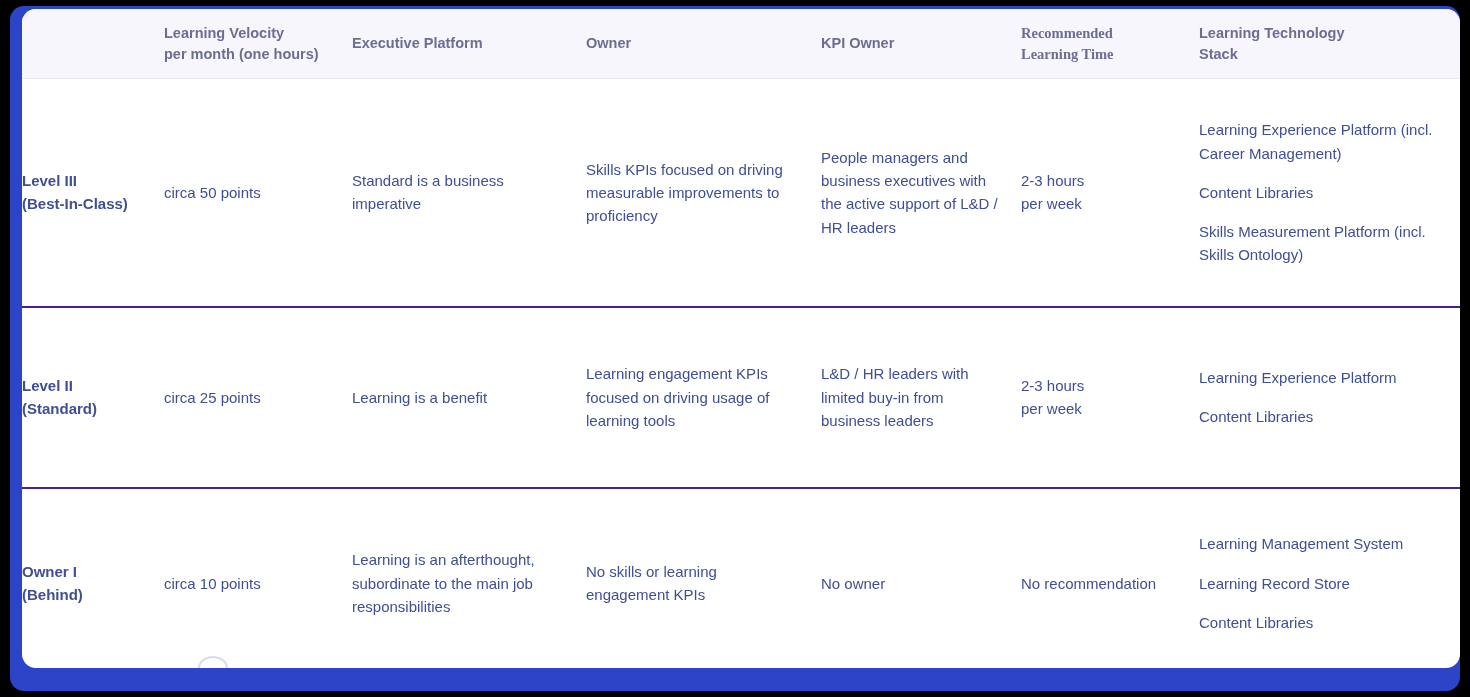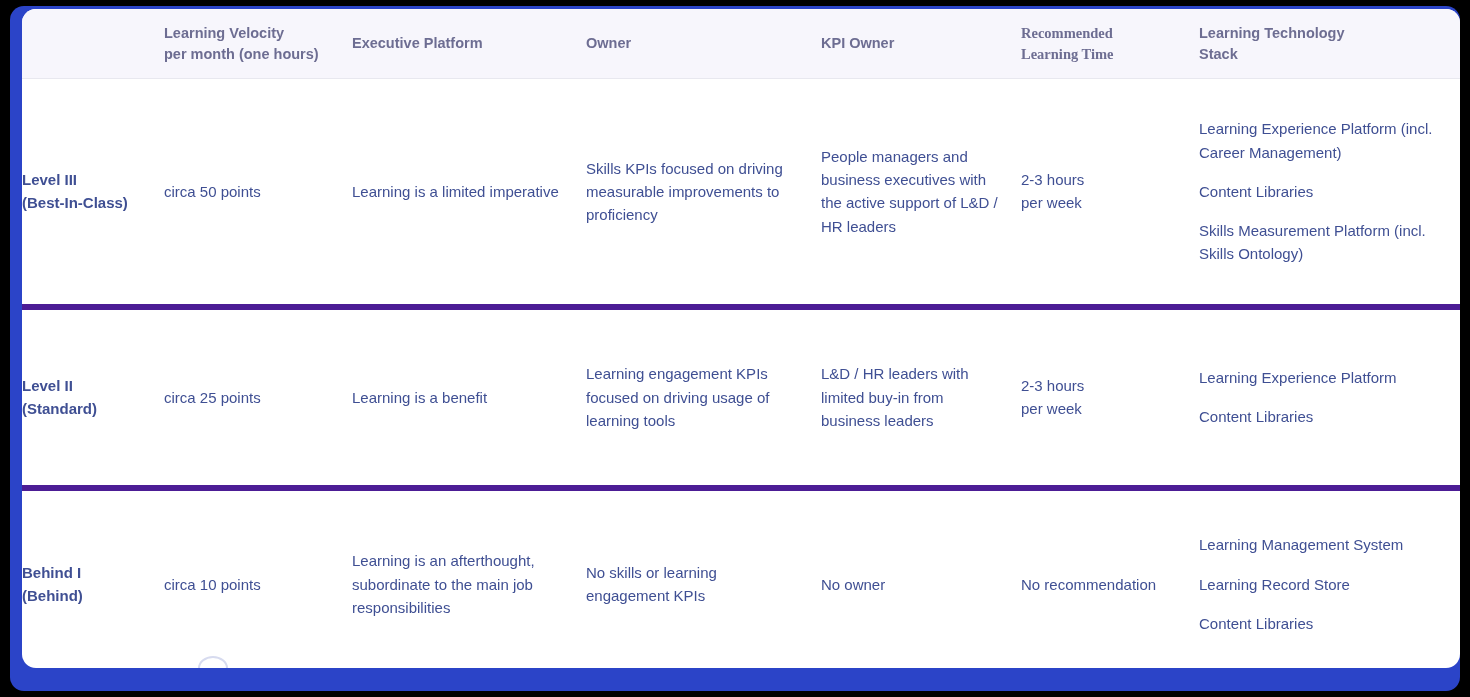--- a/index.html
+++ b/index.html
@@ -58,21 +58,21 @@
     border-bottom: 1px solid #e8e8ef;
   }
 
   table.matrix tbody td {
     color: #3f4f93;
     font-size: 15px;
     line-height: 1.55;
     text-align: left;
     vertical-align: middle;
     padding: 16px 18px 16px 0;
-    border-bottom: 6px solid #4c1d95;
+    border-bottom: 2px solid #4c1d95;
   }
   table.matrix tbody tr:last-child td {
     border-bottom: none;
   }
 
   td.level-cell {
     color: #32407e;
     font-weight: bold;
     font-size: 15px;
     line-height: 1.38;
@@ -177,21 +177,21 @@
       </thead>
 
       <tbody>
 
         <tr class="row-tall">
           <td class="level-cell h-level">
             <span class="sub">Level III</span>
             <span class="sub">(Best-In-Class)</span>
           </td>
           <td class="h-vel">circa 50 points</td>
-          <td class="h-mind">Learning is a limited imperative</td>
+          <td class="h-mind">Standard is a business imperative</td>
           <td class="h-kpi">Skills KPIs focused on driving measurable improvements to proficiency</td>
           <td class="h-owner">People managers and business executives with the active support of L&amp;D / HR leaders</td>
           <td class="h-time">
             <span class="sub">2-3 hours</span>
             <span class="sub">per week</span>
           </td>
           <td class="h-stack">
             <p class="stackline">Learning Experience Platform (incl. Career Management)</p>
             <p class="stackline">Content Libraries</p>
             <p class="stackline">Skills Measurement Platform (incl. Skills Ontology)</p>
@@ -212,21 +212,21 @@
             <span class="sub">per week</span>
           </td>
           <td class="h-stack">
             <p class="stackline">Learning Experience Platform</p>
             <p class="stackline">Content Libraries</p>
           </td>
         </tr>
 
         <tr class="row-last">
           <td class="level-cell h-level">
-            <span class="sub">Behind I</span>
+            <span class="sub">Owner I</span>
             <span class="sub">(Behind)</span>
           </td>
           <td class="h-vel">circa 10 points</td>
           <td class="h-mind">Learning is an afterthought, subordinate to the main job responsibilities</td>
           <td class="h-kpi">No skills or learning engagement KPIs</td>
           <td class="h-owner">No owner</td>
           <td class="h-time">
             <span class="sub">No recommendation</span>
           </td>
           <td class="h-stack">

